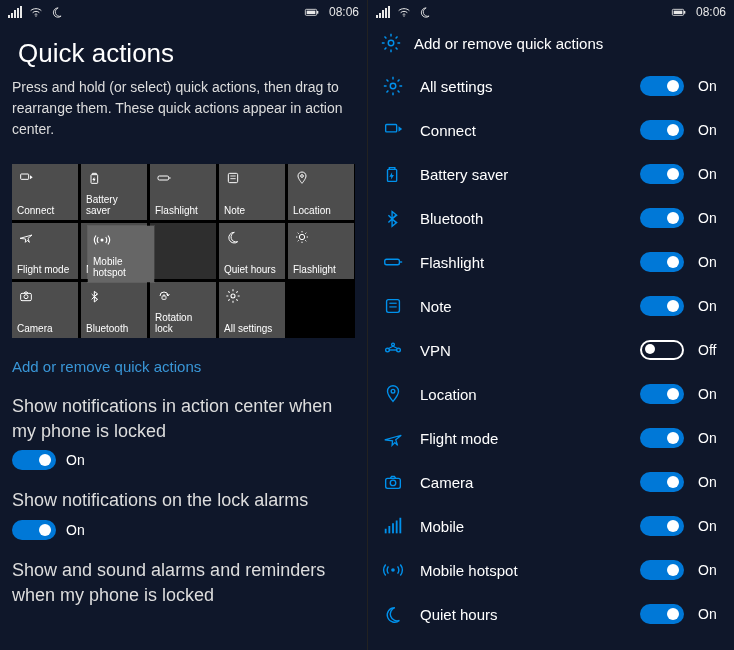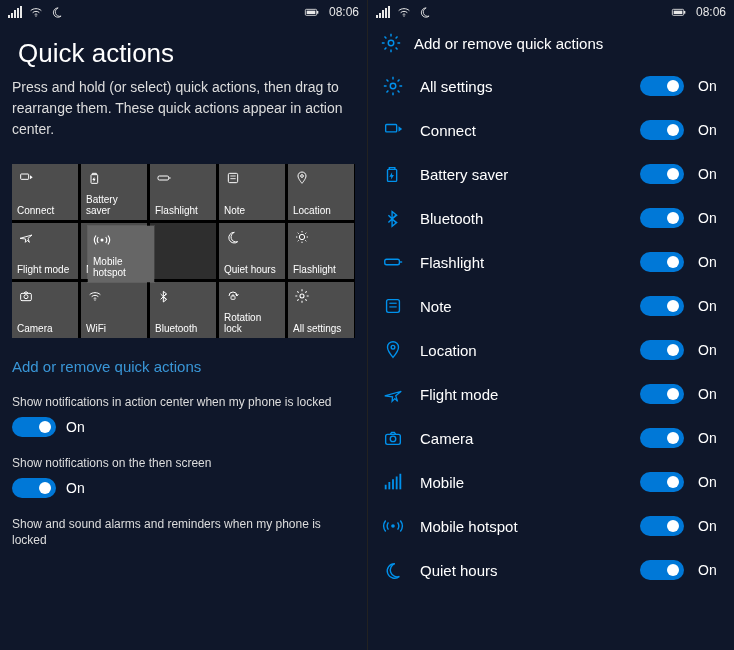--- a/index.html
+++ b/index.html
@@ -93,21 +93,21 @@
     box-shadow: 0 0 0 1px rgba(255,255,255,0.1);
   }
   .drag-tile .tile-icon{position:absolute;top:5px;left:5px;width:18px;height:18px;color:#fff;display:flex;align-items:center;justify-content:center;}
   .link {
     color:#3996d7;
     font-size: 15px;
     margin: 20px 0 0 0;
     display:inline-block;
     cursor:pointer;
   }
-  .setting-label { font-size:12px; color:#ddd; margin-top:18px; margin-bottom:2px; line-height:1.4; max-width:340px;}
+  .setting-label { font-size:18px; color:#ddd; margin-top:18px; margin-bottom:2px; line-height:1.4; max-width:340px;}
   .toggle-row { display:flex; align-items:center; gap:10px; margin:6px 0 2px 0;}
   .toggle {
     width:44px; height:20px; border-radius:10px;
     position:relative; cursor:pointer;
   }
   .toggle.on { background:#0078d7; }
   .toggle.off { background:transparent; border:2px solid #fff; }
   .toggle .knob {
     width:12px;height:12px;border-radius:50%;background:#fff;
     position:absolute; top:4px;
@@ -340,28 +340,20 @@
           <span class="tile-icon">
             <svg width="16" height="16" viewBox="0 0 24 24">
               <use href="#i-camera"></use>
             </svg>
           </span>
           <span>Camera</span>
         </div>
         <div class="tile">
           <span class="tile-icon">
             <svg width="16" height="16" viewBox="0 0 24 24">
-              <use href="#i-wifi"></use>
-            </svg>
-          </span>
-          <span>WiFi</span>
-        </div>
-        <div class="tile">
-          <span class="tile-icon">
-            <svg width="16" height="16" viewBox="0 0 24 24">
               <use href="#i-bluetooth"></use>
             </svg>
           </span>
           <span>Bluetooth</span>
         </div>
         <div class="tile">
           <span class="tile-icon">
             <svg width="16" height="16" viewBox="0 0 24 24">
               <use href="#i-rotation-lock"></use>
             </svg>
@@ -382,21 +374,21 @@
 
 
     <div class="setting-label">Show notifications in action center when my phone is locked</div>
     <div class="toggle-row">
       <div class="toggle on">
           <div class="knob"></div>
         </div>
       <span class="toggle-text">On</span>
     </div>
 
-    <div class="setting-label">Show notifications on the then screen</div>
+    <div class="setting-label">Show notifications on the lock alarms</div>
     <div class="toggle-row">
       <div class="toggle on">
           <div class="knob"></div>
         </div>
       <span class="toggle-text">On</span>
     </div>
 
     <div class="setting-label">Show and sound alarms and reminders when my phone is locked</div>
   </div>
 </div>
@@ -507,20 +499,32 @@
         </span>
         <span class="qa-label">Note</span>
         <div class="toggle on">
           <div class="knob"></div>
         </div>
         <span class="qa-state">On</span>
       </div>
       <div class="qa-row">
         <span class="qa-icon">
           <svg width="22" height="22" viewBox="0 0 24 24">
+            <use href="#i-vpn"></use>
+          </svg>
+        </span>
+        <span class="qa-label">VPN</span>
+        <div class="toggle off">
+          <div class="knob"></div>
+        </div>
+        <span class="qa-state">Off</span>
+      </div>
+      <div class="qa-row">
+        <span class="qa-icon">
+          <svg width="22" height="22" viewBox="0 0 24 24">
             <use href="#i-location"></use>
           </svg>
         </span>
         <span class="qa-label">Location</span>
         <div class="toggle on">
           <div class="knob"></div>
         </div>
         <span class="qa-state">On</span>
       </div>
       <div class="qa-row">

